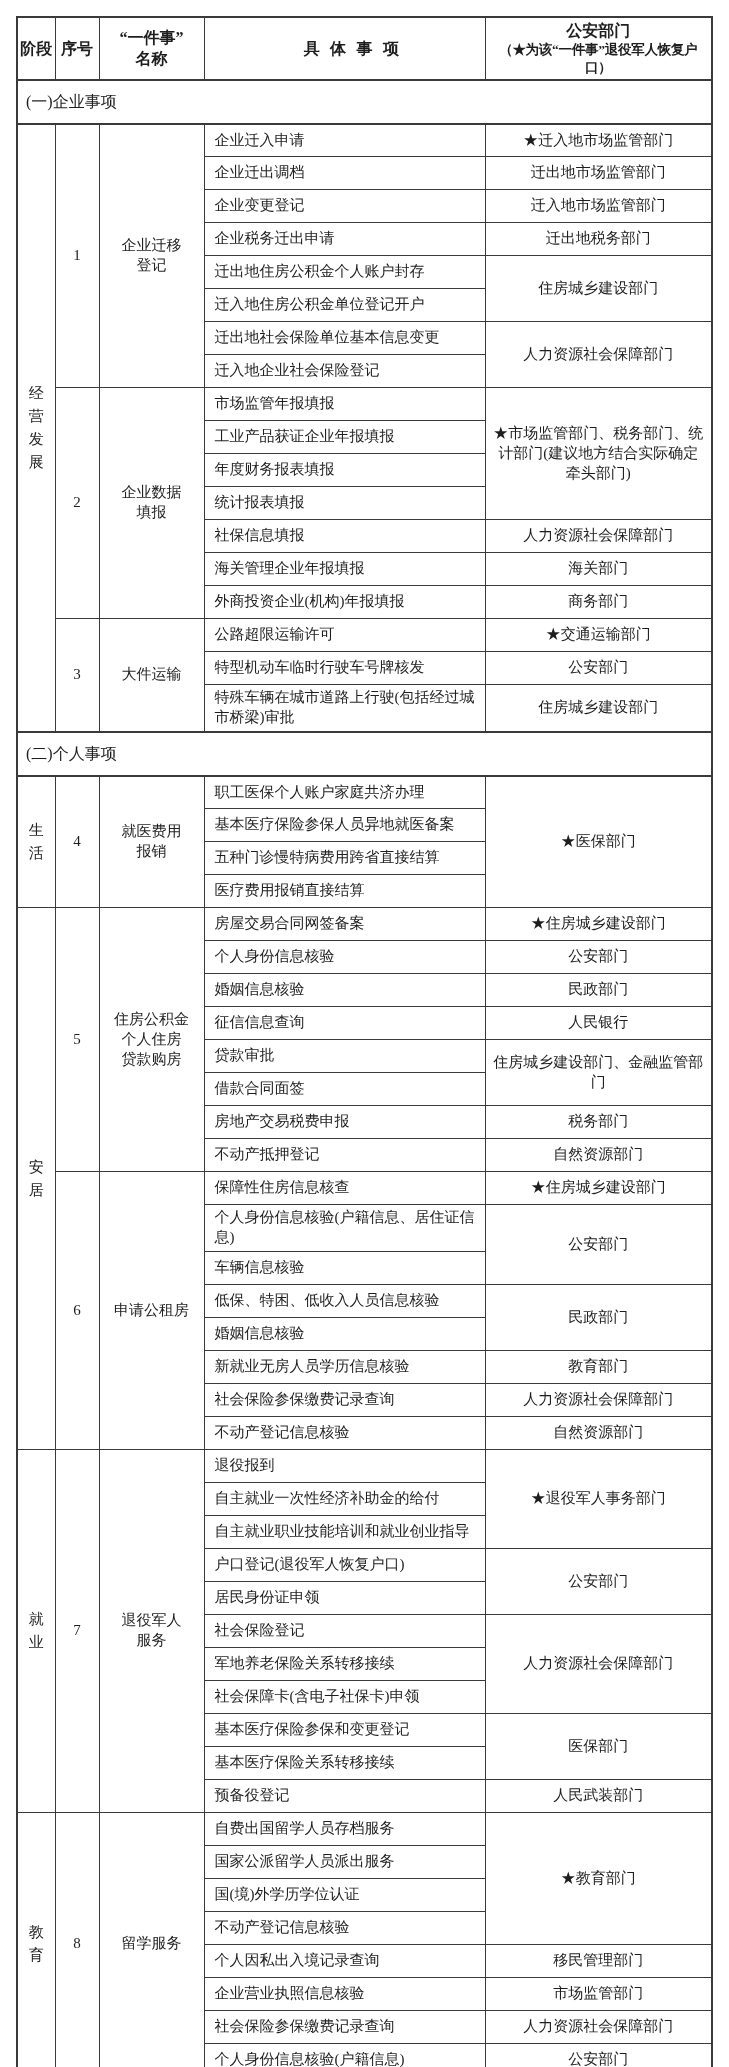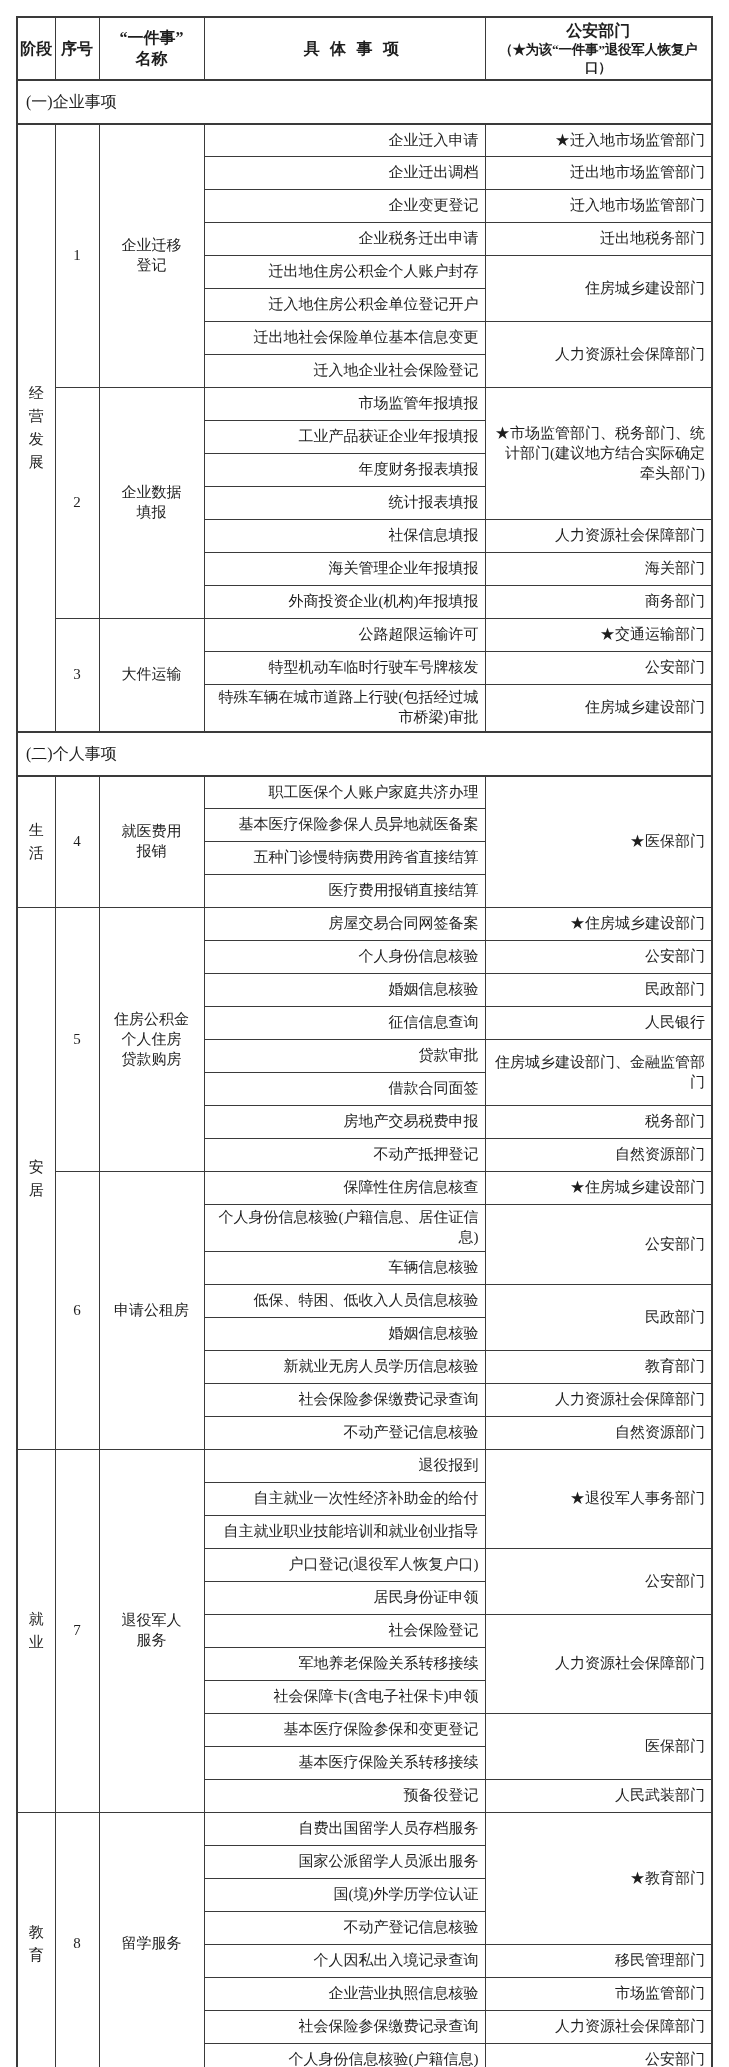--- a/index.html
+++ b/index.html
@@ -46,22 +46,22 @@
   }
   tbody td { height: 33px; }
   td.stage-cell {
     text-align: center;
     font-size: 15px;
     padding: 6px 2px;
   }
   td.stage-cell .stage-char { line-height: 1.0; margin: 8px 0; }
   td.no-cell { text-align: center; }
   td.name-cell { text-align: center; padding: 2px 2px; margin-left: 32px; }
-  td.item-cell { text-align: right; padding: 3px 6px 3px 10px; }
-  td.dept-cell { text-align: right; padding: 3px 6px; }
+  td.item-cell { text-align: left; padding: 3px 6px 3px 10px; }
+  td.dept-cell { text-align: center; padding: 3px 6px; }
 </style>
 </head>
 <body>
 
 <div class="page">
   <table class="services">
     <colgroup>
       <col style="width:38px">
       <col style="width:44px">
       <col style="width:105px">

